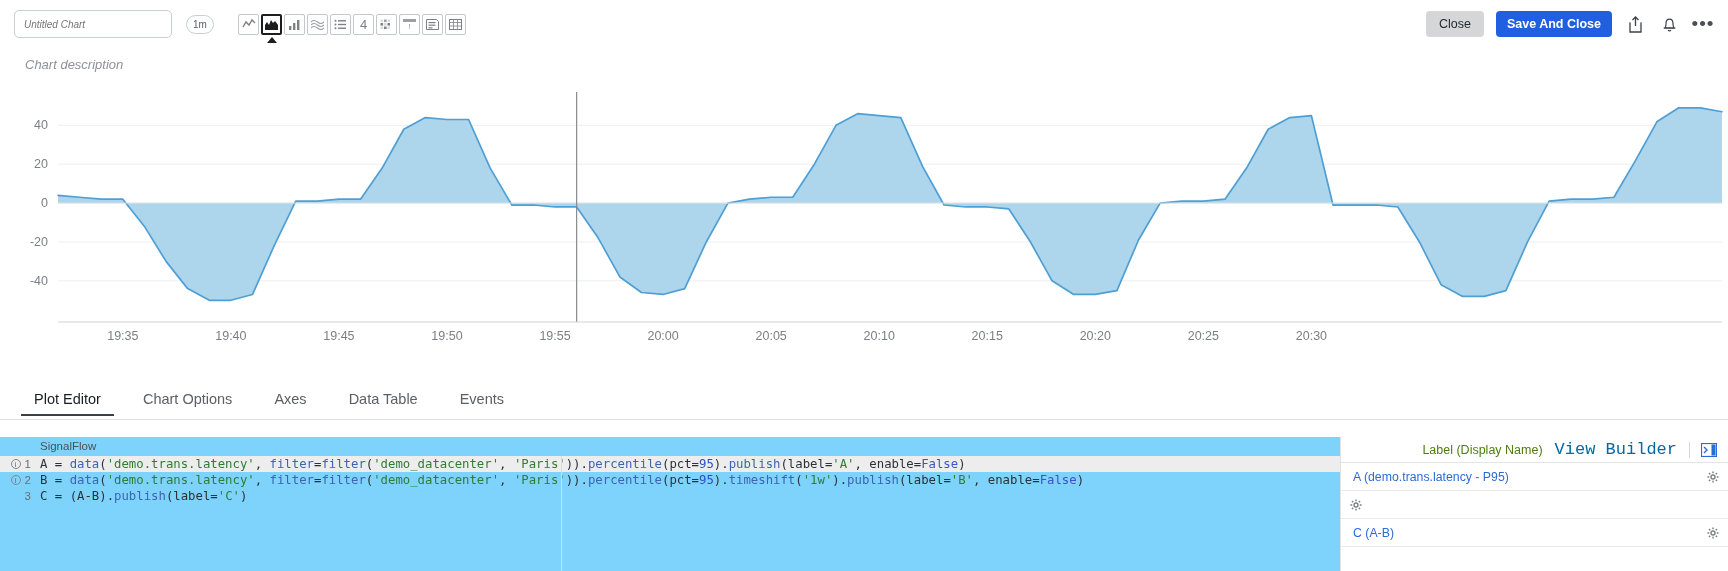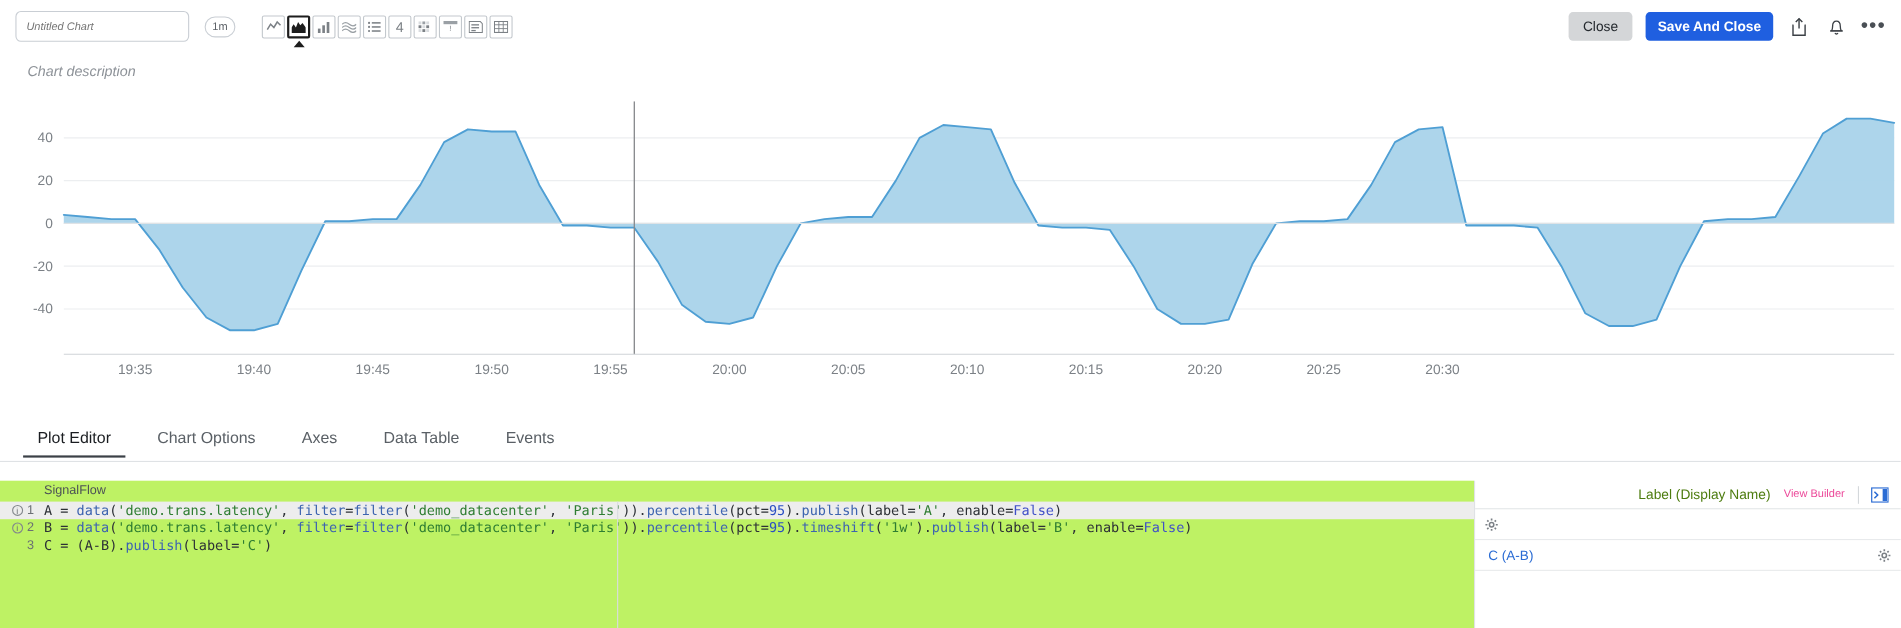--- a/index.html
+++ b/index.html
@@ -81,21 +81,21 @@
     font-size: 14.5px; color: #5a6066; cursor: pointer; background:none; border:none;
     font-family:"Liberation Sans", sans-serif;
   }
   .tab.active { color: #1a1d21; }
   .tab.active::after {
     content:""; position:absolute; left: 8px; right: 8px; bottom: 0; height: 2px; background: #3b4047;
   }
 
   
   .editor-area { position: absolute; top: 437px; left: 0; width: 1728px; height: 134px; display:flex; }
-  .code-pane { position: relative; width: 1340px; height: 134px; background:#bef264; }
+  .code-pane { position: relative; width: 1340px; height: 134px; background:#7dd3fc; }
   .sf-header {
     position:absolute; top:0; left:0; width:1340px; height:19px;
     font-size: 11.5px; color:#4c5156; padding-left: 40px; line-height:19px;
   }
   .code-lines { position:absolute; top: 19px; left:0; width: 1340px; }
   .code-line { display:flex; height: 16px; align-items:center; font-size:12.3px;
     font-family:"DejaVu Sans Mono", monospace; white-space:pre; }
   .code-line.hl { background: #ededed; }
   .gutter { width: 38px; flex: 0 0 38px; display:flex; align-items:center; justify-content:flex-end;
     gap: 4px; padding-right: 7px; color:#6a6f74; font-size:11.5px;
@@ -110,21 +110,21 @@
   .tok-num { color: #2b4fc4; text-align: right; }
   .tok-kw { color: #4050c8; }
   .tok-plain { color: #2d3136; }
   .vrule { position:absolute; left: 561px; top: 19px; width:1px; height: 115px; background:#d9dcdf; }
 
   
   .label-pane { position:absolute; right:0; top:0; width: 388px; height:134px;
     border-left: 1px solid #dfe2e5; background:#fff; }
   .lp-header { display:flex; align-items:center; height: 26px; border-bottom:1px solid #e3e6e8; }
   .lp-title { flex:1; padding-left: 12px; font-size: 12.5px; color:#4d7c0f;text-align:right; }
-  .lp-viewbuilder { font-size: 10px; color:#ec4899; padding: 0 12px; cursor:pointer; }
+  .lp-viewbuilder { font-size: 17px; color:#0369a1; padding: 0 12px; cursor:pointer;font-family:Liberation Mono, monospace; }
   .lp-divider { width:1px; height:16px; background:#d4d8db; }
   .lp-panelicon { width: 38px; display:flex; align-items:center; justify-content:center; cursor:pointer;}
   .lp-row { display:flex; align-items:center; height:28px; border-bottom:1px solid #e8eaec; }
   .lp-row-label { flex:1; padding-left: 12px; font-size: 12.3px; color:#2b6cd4; cursor:pointer; }
   .gear { width: 30px; display:flex; align-items:center; justify-content:center; color:#7b8086; cursor:pointer;}
 </style>
 </head>
 <body>
 
 <div id="app">
@@ -300,20 +300,38 @@
         <div class="lp-divider"></div>
         <div class="lp-panelicon">
           <svg width="16" height="14" viewBox="0 0 16 14">
               <rect x="0.5" y="0.5" width="15" height="13" fill="none" stroke="#2b6cd4" stroke-width="1.2"></rect>
               <rect x="10.5" y="1.5" width="4" height="11" fill="#2b6cd4"></rect>
               <path d="M3 4 L6 7 L3 10" fill="none" stroke="#2b6cd4" stroke-width="1.4"></path>
             </svg>
         </div>
       </div>
       <div id="label-rows">
+          <div class="lp-row">
+            <div class="lp-row-label">A (demo.trans.latency - P95)</div>
+            <div class="gear">
+              <svg width="12" height="12" viewBox="0 0 12 12">
+                <circle cx="6" cy="6" r="2" fill="none" stroke="#7b8086" stroke-width="1.4"></circle>
+                <g stroke="#7b8086" stroke-width="1.5">
+                  <line x1="6" y1="0.4" x2="6" y2="2.2"></line>
+                  <line x1="6" y1="9.8" x2="6" y2="11.6"></line>
+                  <line x1="0.4" y1="6" x2="2.2" y2="6"></line>
+                  <line x1="9.8" y1="6" x2="11.6" y2="6"></line>
+                  <line x1="2" y1="2" x2="3.2" y2="3.2"></line>
+                  <line x1="8.8" y1="8.8" x2="10" y2="10"></line>
+                  <line x1="10" y1="2" x2="8.8" y2="3.2"></line>
+                  <line x1="3.2" y1="8.8" x2="2" y2="10"></line>
+                </g>
+              </svg>
+            </div>
+          </div>
           <div class="lp-row">
             <div class="gear">
               <svg width="12" height="12" viewBox="0 0 12 12">
                 <circle cx="6" cy="6" r="2" fill="none" stroke="#7b8086" stroke-width="1.4"></circle>
                 <g stroke="#7b8086" stroke-width="1.5">
                   <line x1="6" y1="0.4" x2="6" y2="2.2"></line>
                   <line x1="6" y1="9.8" x2="6" y2="11.6"></line>
                   <line x1="0.4" y1="6" x2="2.2" y2="6"></line>
                   <line x1="9.8" y1="6" x2="11.6" y2="6"></line>
                   <line x1="2" y1="2" x2="3.2" y2="3.2"></line>

